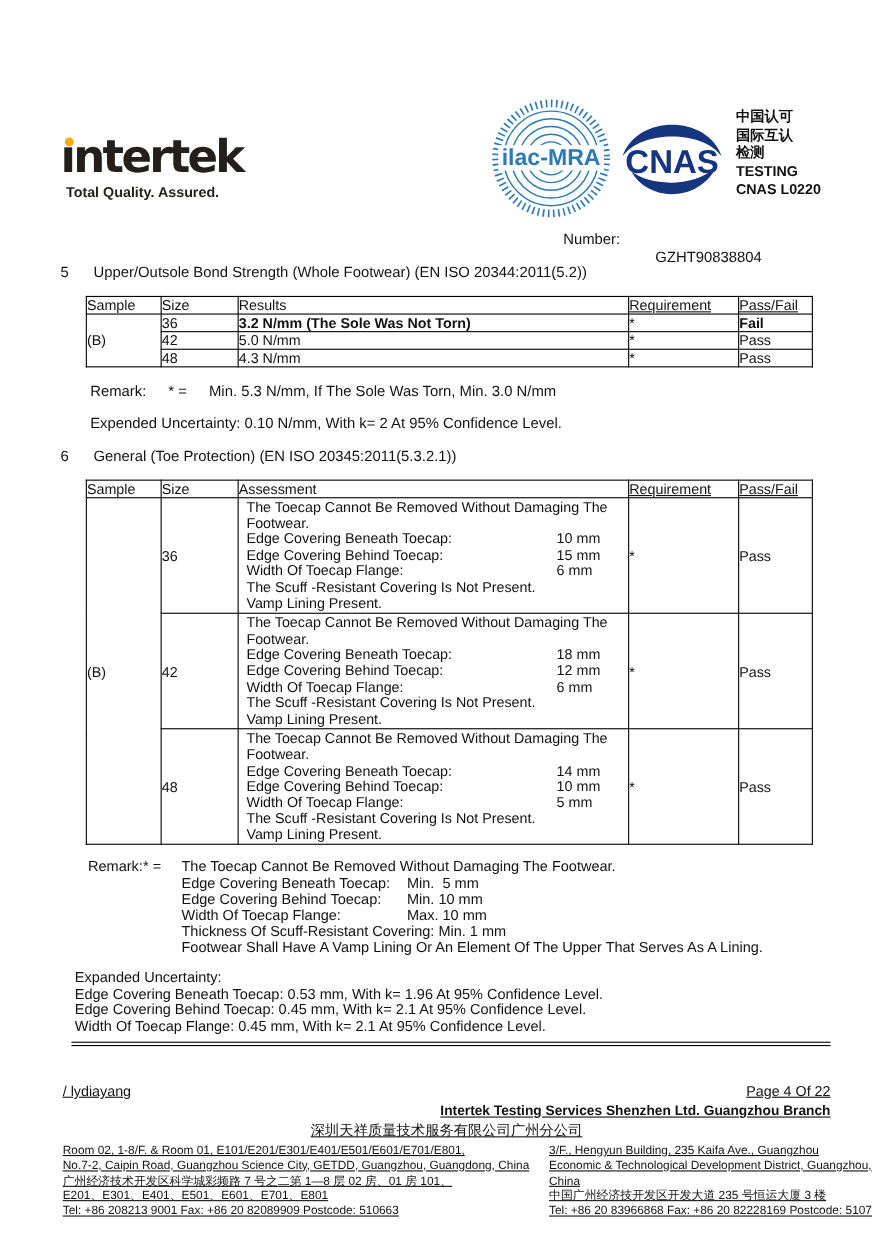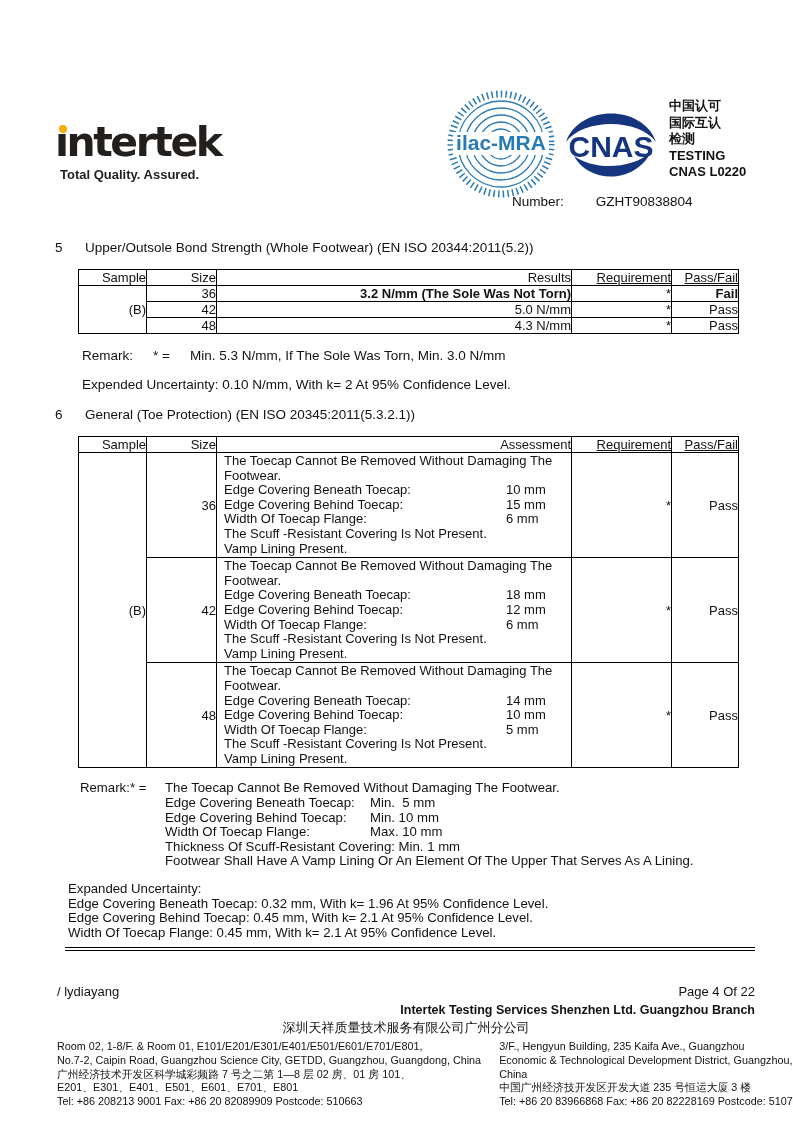--- a/index.html
+++ b/index.html
@@ -21,30 +21,30 @@
   .tagline { font-size:13px; font-weight:bold; color:#221f1c; margin:4px 0 0 5px; letter-spacing:0px; }
   .report-head { position:absolute; left:56px; top:196px; font-size:13.5px; }
   .report-title { text-decoration:underline; letter-spacing:0.5px; }
   .report-sub { margin-top:3px; }
 
   .accred { position:absolute; left:447px; top:90px; display:flex; align-items:flex-start; }
   .ilac-wrap { width:108px; height:108px; }
   .cnas-wrap { width:100px; height:92px; margin:10px 0 0 6px; }
   .accred-text { margin:8px 0 0 8px; font-size:13px; font-weight:bold; line-height:16.5px; white-space:nowrap; }
   .number-row { position:absolute; left:512px; top:194px; font-size:13.5px; display:flex;align-items:center; }
-  .number-value { margin-left:32px; }
+  .number-value { margin-left:32px;margin-top:32px; }
 
   
   .main { position:absolute; left:55px; top:240px; width:700px; }
   .sec-head { display:flex; font-size:13.5px; }
   .sec-num { width:30px; flex:0 0 30px; }
   .s6-head { margin-top:15px; }
 
   table { border-collapse:collapse; table-layout:fixed; margin:14px 0 0 23px; width:660px; }
-  td, th { border:1.5px solid #000; font-size:13px; font-weight:normal; text-align:right; vertical-align:middle; padding:0; line-height:15px; }
+  td, th { border:1.5px solid #000; font-size:13px; font-weight:normal; text-align:left; vertical-align:middle; padding:0; line-height:15px; }
   th { height:16px; }
   .t1 tr.datarow td { height:15.5px; }
   .hdr-u { text-decoration:underline; }
   .bold { font-weight:bold; }
 
   .t2 td.assess { text-align:left; vertical-align:top; padding:1px 6px 1px 7px; line-height:14.6px; }
   .t2 tr.block { height:103px; }
   .meas { display:flex; }
   .meas-label { flex:0 0 282px; }
   .meas-value { white-space:pre; }
@@ -58,21 +58,21 @@
   .rk2-label { flex:0 0 50px; }
   .rk2-sym { flex:0 0 35px; }
   .rm-line { display:flex; }
   .rm-label { flex:0 0 205px; }
   .rm-val { white-space:pre; }
 
   .uncert2 { font-size:13.2px; margin:13px 0 0 13px; line-height:14.6px; }
   .dbl-rule { height:4px; border-top:1.5px solid #000; border-bottom:1.5px solid #000; width:690px; margin:7px 0 0 10px; }
 
   
-  .footer { position:absolute; left:57px; top:984px; width:698px; }
+  .footer { position:absolute; left:57px; top:984px; width:698px;text-decoration:underline; }
   .sig-row { display:flex; justify-content:space-between; font-size:13px; }
   .company-en { text-align:right; font-size:12.5px; font-weight:bold; margin-top:4px; }
   .company-cn { text-align:center; font-size:13px; margin-top:2px; }
   .addr-row { display:flex; margin-top:3px; font-size:10.8px; line-height:13.8px; }
   .addr-left { flex:0 0 398px; }
   .addr-right { flex:1; padding-left:18px; }
   .addr-line { white-space:nowrap; }
 </style>
 </head>
 <body>
@@ -286,21 +286,21 @@
             <span class="rm-label">Width Of Toecap Flange:</span>
             <span class="rm-val">Max. 10 mm</span>
           </div>
         <div>Thickness Of Scuff-Resistant Covering: Min. 1 mm</div>
         <div>Footwear Shall Have A Vamp Lining Or An Element Of The Upper That Serves As A Lining.</div>
       </span>
     </div>
 
     <div class="uncert2">
       <div>Expanded Uncertainty:</div>
-      <div>Edge Covering Beneath Toecap: 0.32 mm, With k= 1.96 At 95% Confidence Level.</div>
+      <div>Edge Covering Beneath Toecap: 0.53 mm, With k= 1.96 At 95% Confidence Level.</div>
       <div>Edge Covering Behind Toecap: 0.45 mm, With k= 2.1 At 95% Confidence Level.</div>
       <div>Width Of Toecap Flange: 0.45 mm, With k= 2.1 At 95% Confidence Level.</div>
     </div>
 
     <div class="dbl-rule"></div>
   </div>
 
   <div class="footer">
     <div class="sig-row">
       <span>/ lydiayang</span>

